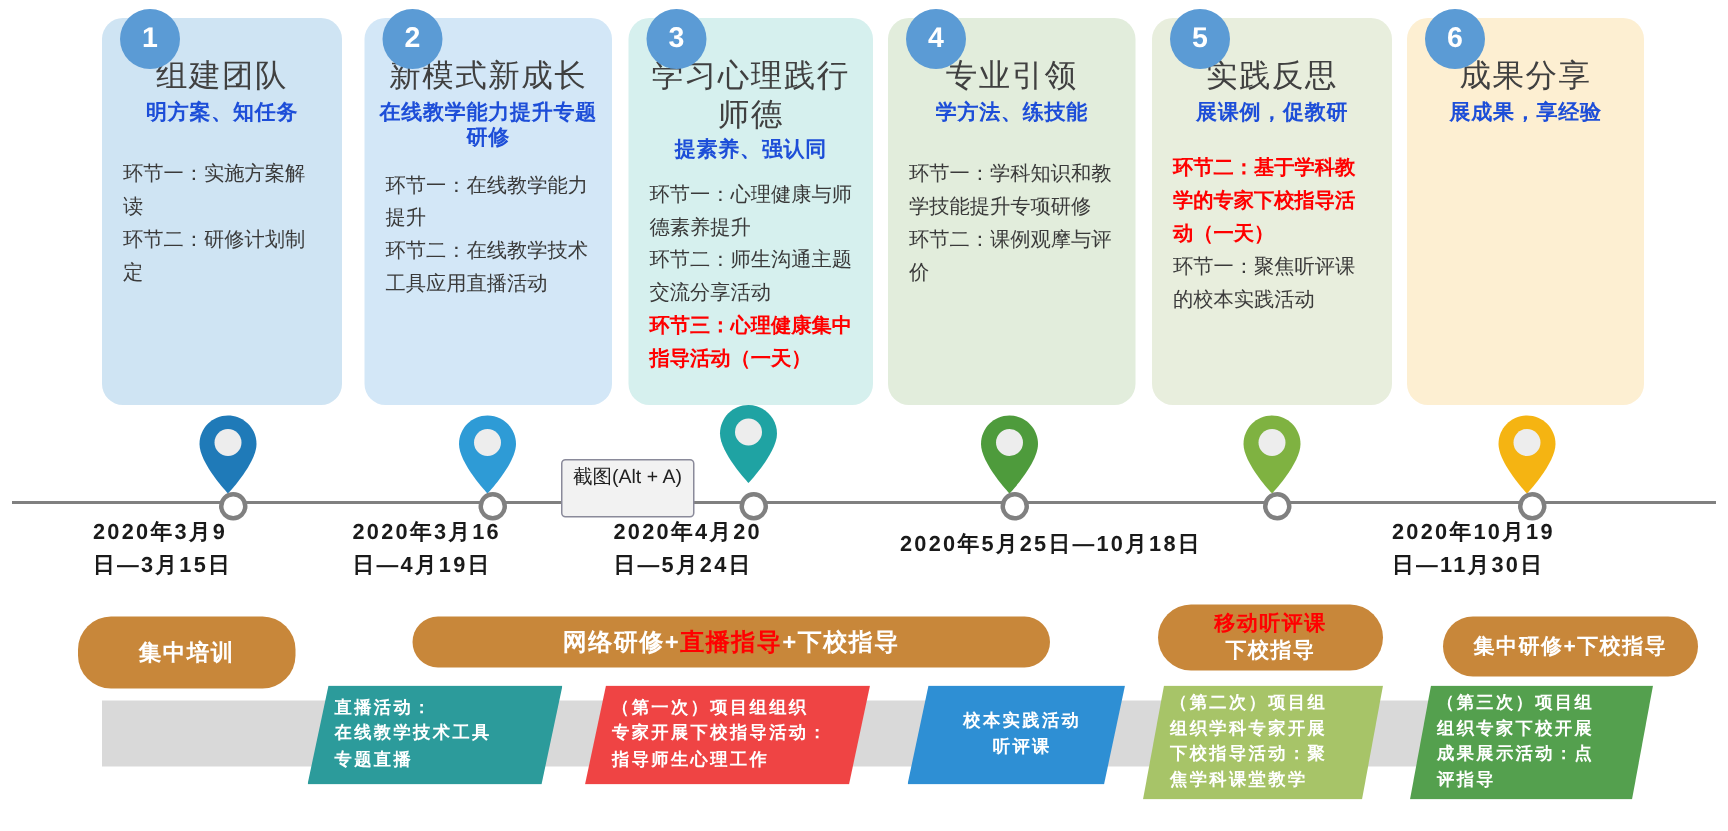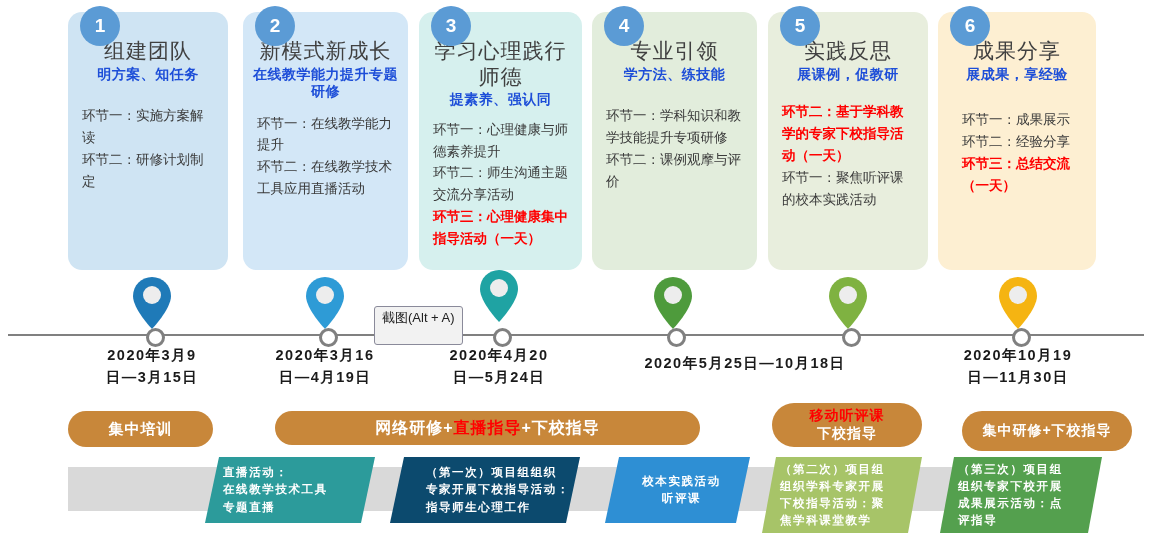--- a/index.html
+++ b/index.html
@@ -48,21 +48,21 @@
     position:absolute;left:8px;top:334px;width:1136px;height:2px;
     background:#808080;
   }
   .node{
     position:absolute;width:13px;height:13px;border-radius:50%;
     background:#ffffff;border:3px solid #808080;
     top:328px;margin-left:-6px;
   }
   .pin{position:absolute;width:44px;height:56px;margin-left:-22px;}
   .datelabel{
-    position:absolute;text-align:center;
+    position:absolute;text-align:left;
     font-size:14.5px;font-weight:bold;color:#1a1a1a;
     line-height:1.55;letter-spacing:1.5px;
     top:344px;
   }
 
   
   .tooltip{
     position:absolute;left:374px;top:306px;
     padding:2px 7px 17px 7px;
     background:#f2f2f2;border:1px solid #8a8a9a;border-radius:3px;
@@ -154,25 +154,20 @@
       <div class="steps" style="margin-top:18px;">
         <div class="step hl">环节二：基于学科教学的专家下校指导活动（一天）</div>
         <div class="step">环节一：聚焦听评课的校本实践活动</div>
       </div>
     </div>
 
     <div class="card" style="left:938px;width:158px;height:258px;background:#FDEFD2;">
       <div class="badge">6</div>
       <div class="title">成果分享</div>
       <div class="subtitle">展成果，享经验</div>
-      <div class="steps" style="margin-top:26px;padding-left:14px;">
-        <div class="step">环节一：成果展示</div>
-        <div class="step">环节二：经验分享</div>
-        <div class="step hl">环节三：总结交流（一天）</div>
-      </div>
     </div>
   </div>
 
   <div class="axis"></div>
 
   <div class="pin" style="left:152px;top:275px;">
     <svg viewBox="0 0 44 56" width="44" height="56">
         <path d="M22 2C11.5 2 3 10.5 3 21c0 13 19 33 19 33s19-20 19-33C41 10.5 32.5 2 22 2z" fill="#1F7AB8"></path>
         <circle cx="22" cy="20" r="9" fill="#EDEDED"></circle>
       </svg>
@@ -230,21 +225,21 @@
   <div class="datelabel" style="left:600px;width:290px;top:352px;">
     <div>2020年5月25日—10月18日</div>
   </div>
   <div class="datelabel" style="left:928px;width:180px;">
     <div>2020年10月19</div>
     <div>日—11月30日</div>
   </div>
 
   <div class="tooltip">截图(Alt + A)</div>
 
-  <div class="banner" style="left:68px;top:411px;width:145px;height:36px;font-size:15px;align-items:center;">
+  <div class="banner" style="left:52px;top:411px;width:145px;height:48px;font-size:15px;align-items:center;">
     <span>集中培训</span>
   </div>
 
   <div class="banner" style="left:275px;top:411px;width:425px;height:34px;font-size:16px;">
     <span>网络研修+</span>
       <span class="red">直播指导</span>
       <span>+下校指导</span>
   </div>
 
   <div class="banner two-line" style="left:772px;top:403px;width:150px;height:44px;font-size:14px;flex-direction:column;">
@@ -259,21 +254,21 @@
   <div class="gband"></div>
 
   <div class="pbox" style="left:205px;top:457px;width:170px;height:66px;background:#2C9B9B;text-align:left;">
     <div>
       <div>直播活动：</div>
       <div>在线教学技术工具</div>
       <div>专题直播</div>
     </div>
   </div>
 
-  <div class="pbox" style="left:390px;top:457px;width:190px;height:66px;background:#0c4a6e;text-align:left;justify-content:flex-end;">
+  <div class="pbox" style="left:390px;top:457px;width:190px;height:66px;background:#ef4444;text-align:left;">
     <div>
       <div>（第一次）项目组组织</div>
       <div>专家开展下校指导活动：</div>
       <div>指导师生心理工作</div>
     </div>
   </div>
 
   <div class="pbox" style="left:605px;top:457px;width:145px;height:66px;background:#2E8FD4;justify-content:center;text-align:center;">
     <div>
       <div>校本实践活动</div>

